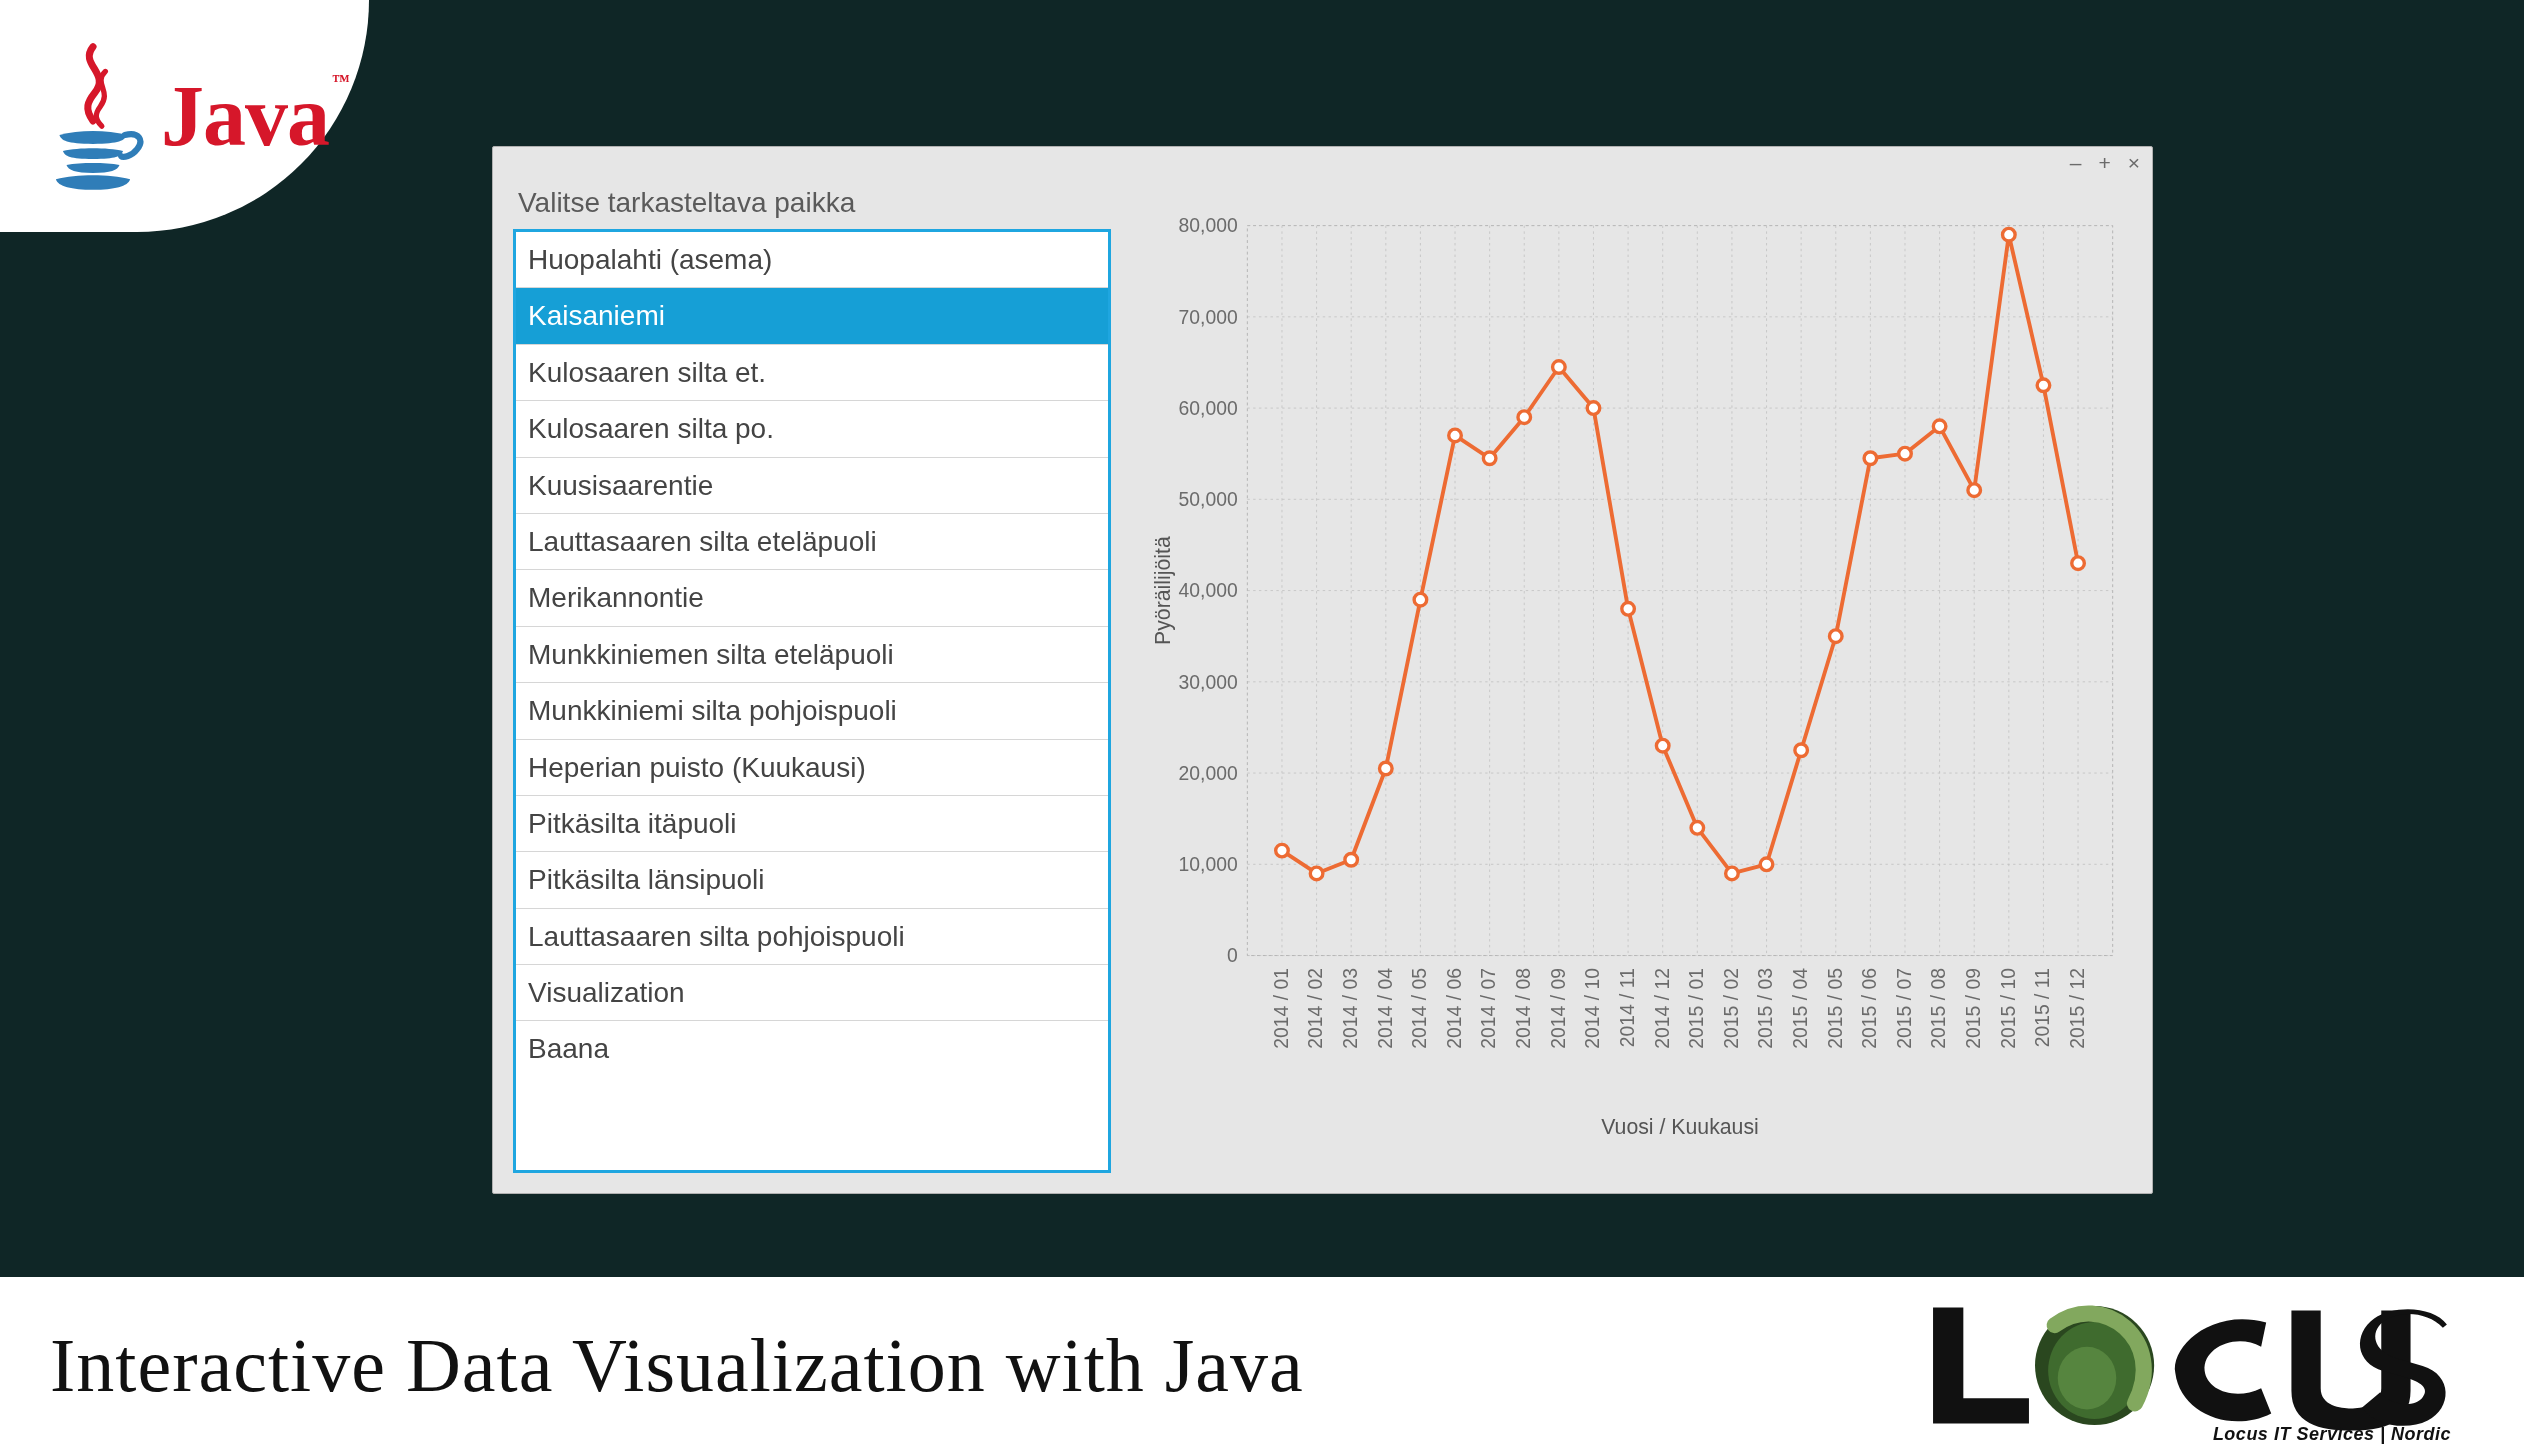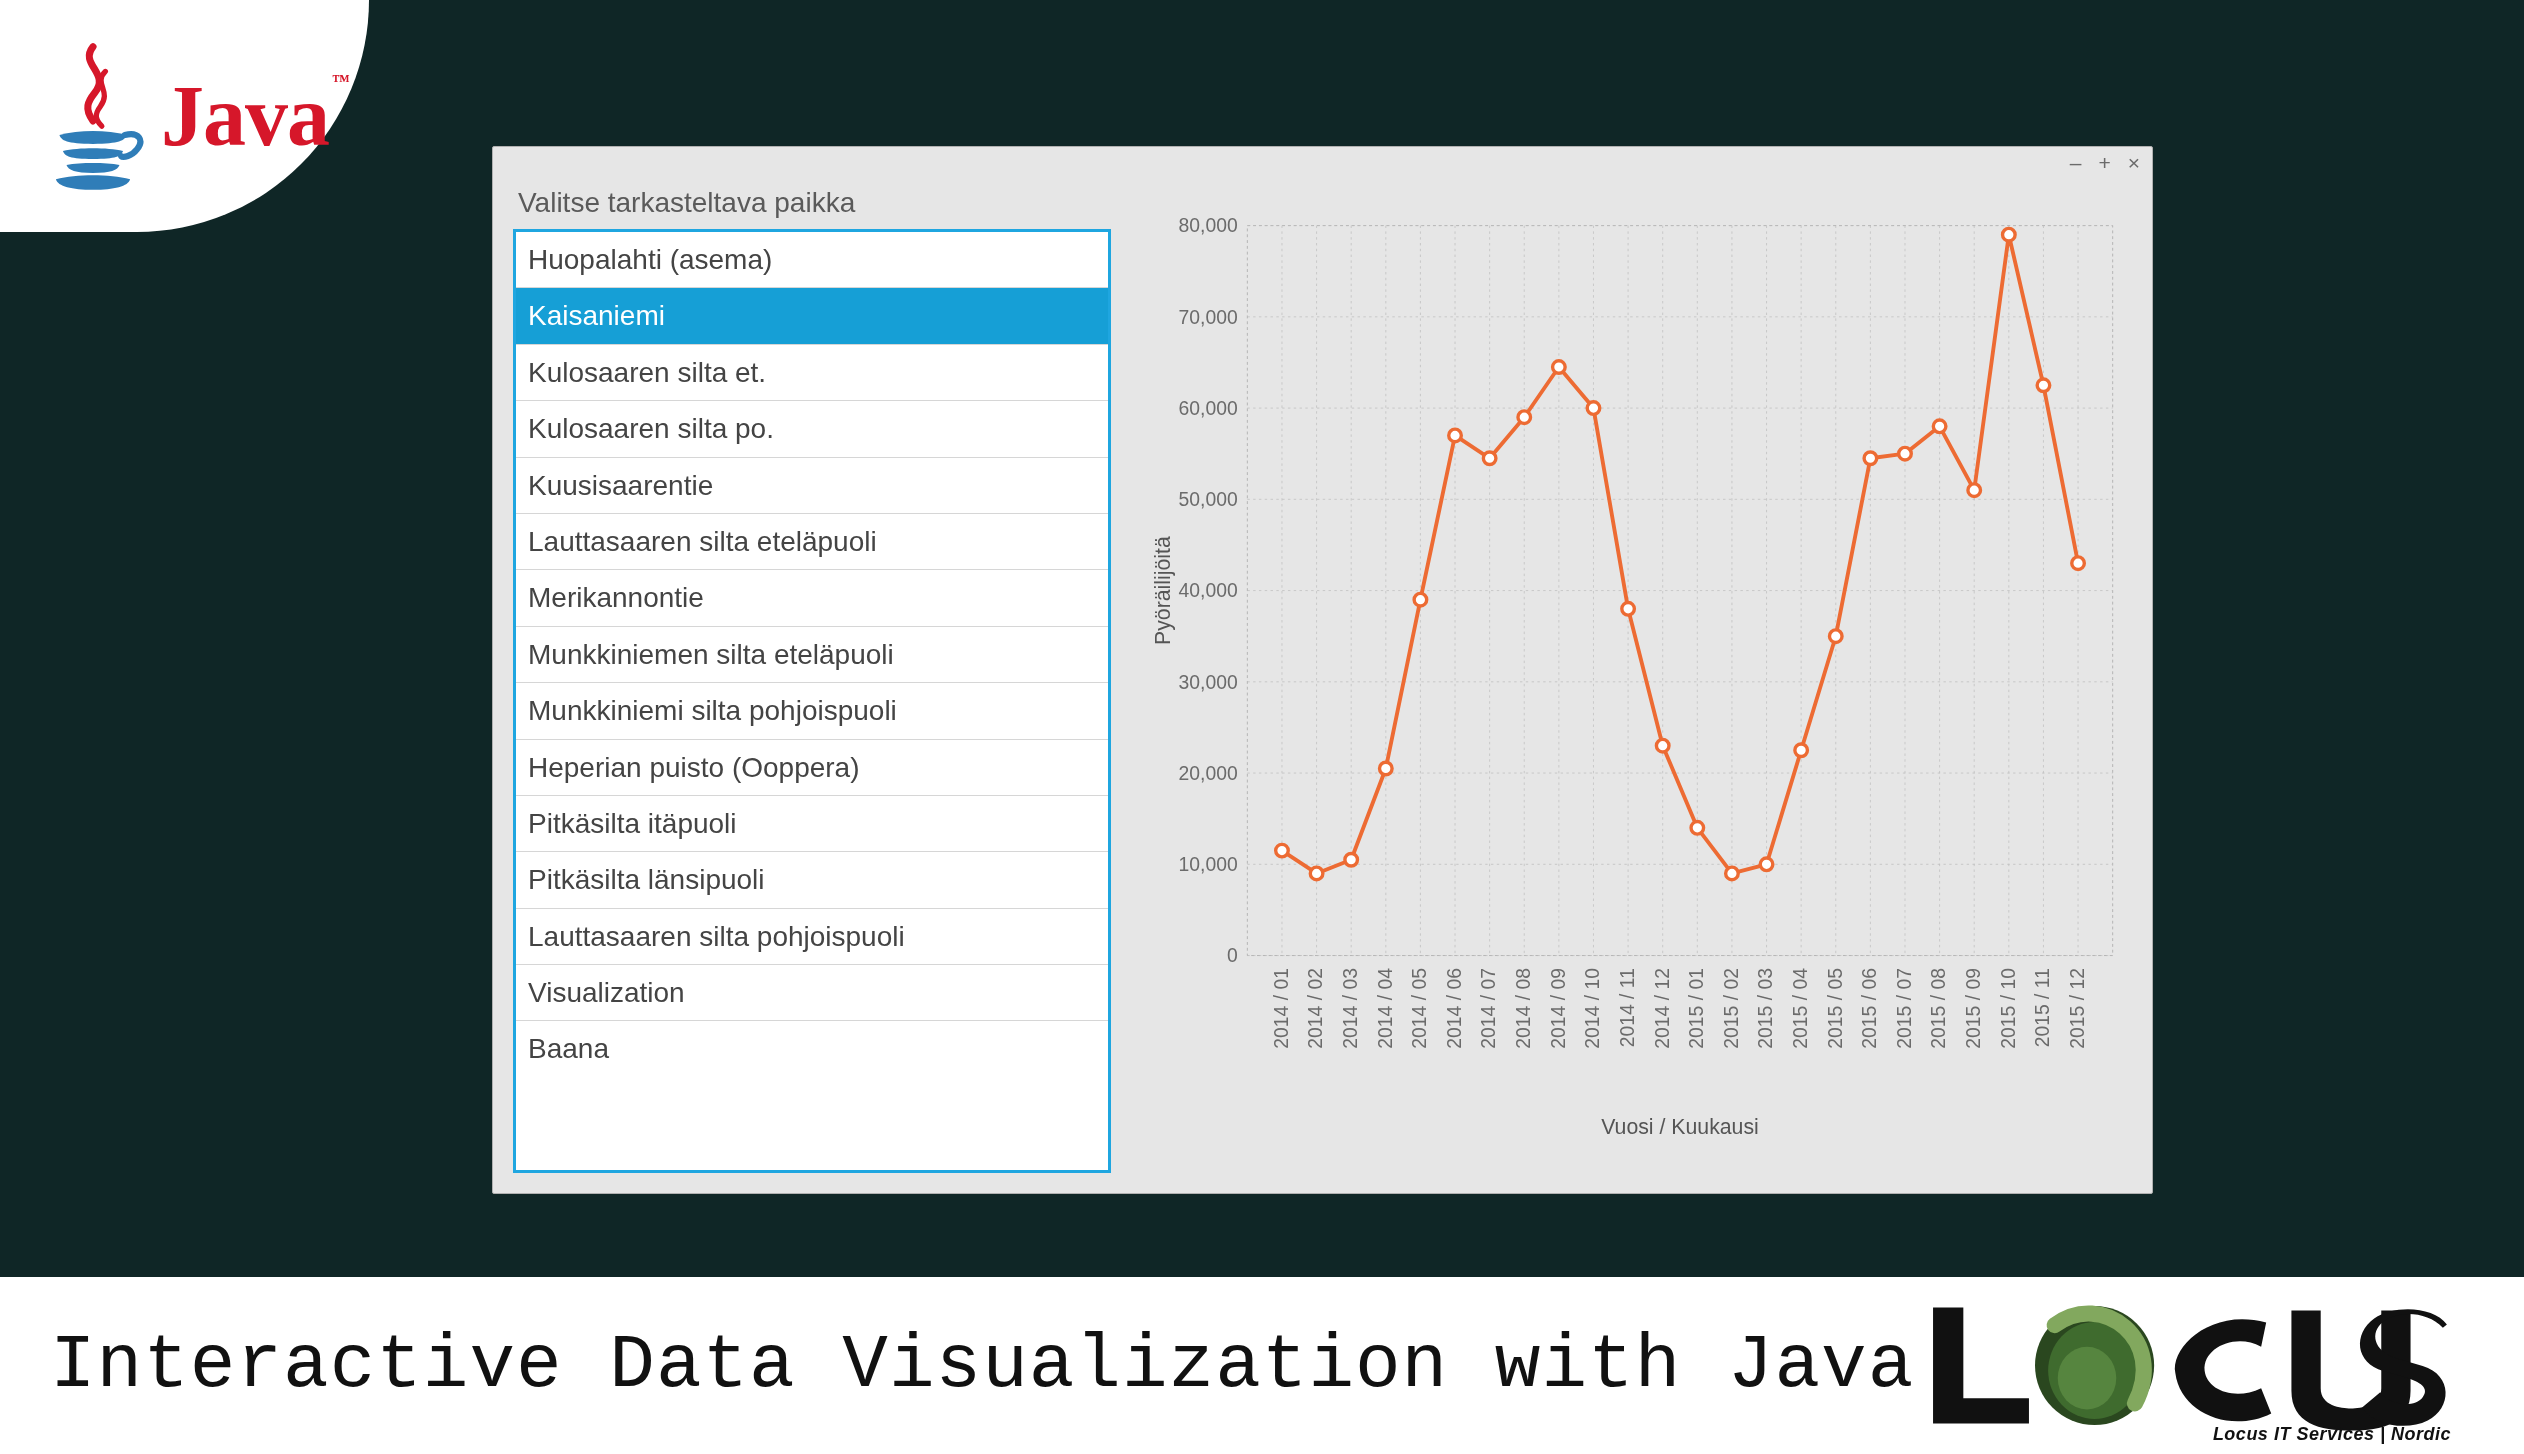--- a/index.html
+++ b/index.html
@@ -108,21 +108,21 @@
     position: absolute;
     left: 0; right: 0; bottom: 0;
     height: 177px;
     background: #fff;
     display: flex;
     align-items: center;
     justify-content: space-between;
     padding: 0 66px 0 50px;
   }
   .footer-title {
-    font-family: Liberation Mono, monospace;
+    font-family: Liberation Serif, serif;
     font-size: 76px;
     color: #111;
     letter-spacing: 1px;
   }
   .locus-brand {
     display: flex;
     align-items: center;
     gap: 5px;
     position: relative;
   }
@@ -174,21 +174,21 @@
       <div class="listbox" id="listbox">
           <div class="list-item">Huopalahti (asema)</div>
           <div class="list-item selected">Kaisaniemi</div>
           <div class="list-item">Kulosaaren silta et.</div>
           <div class="list-item">Kulosaaren silta po.</div>
           <div class="list-item">Kuusisaarentie</div>
           <div class="list-item">Lauttasaaren silta eteläpuoli</div>
           <div class="list-item">Merikannontie</div>
           <div class="list-item">Munkkiniemen silta eteläpuoli</div>
           <div class="list-item">Munkkiniemi silta pohjoispuoli</div>
-          <div class="list-item">Heperian puisto (Ooppera)</div>
+          <div class="list-item">Heperian puisto (Kuukausi)</div>
           <div class="list-item">Pitkäsilta itäpuoli</div>
           <div class="list-item">Pitkäsilta länsipuoli</div>
           <div class="list-item">Lauttasaaren silta pohjoispuoli</div>
           <div class="list-item">Visualization</div>
           <div class="list-item">Baana</div>
         </div>
     </div>
     <div class="chart-area">
       <svg id="chart-svg" width="100%" height="100%" viewBox="0 0 2050 1960" preserveAspectRatio="xMidYMid meet">
           <rect x="220" y="40" width="1790" height="1510" fill="#e6e6e6" stroke="#b3b3b3" stroke-dasharray="6 6" stroke-width="2"></rect>

